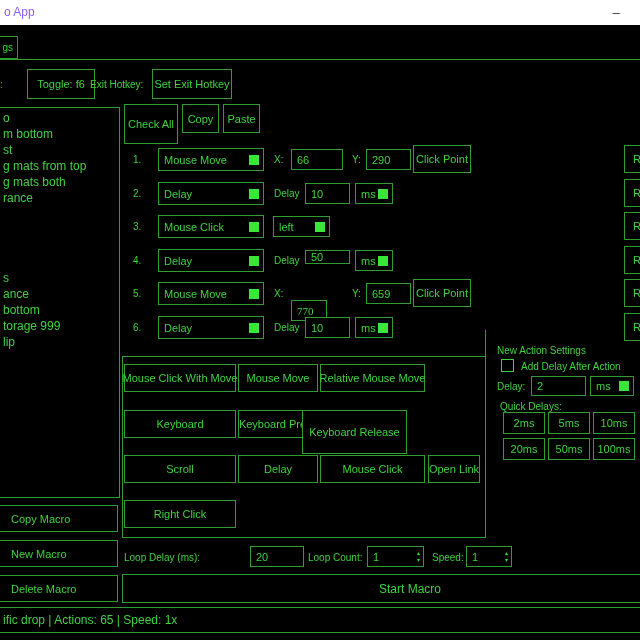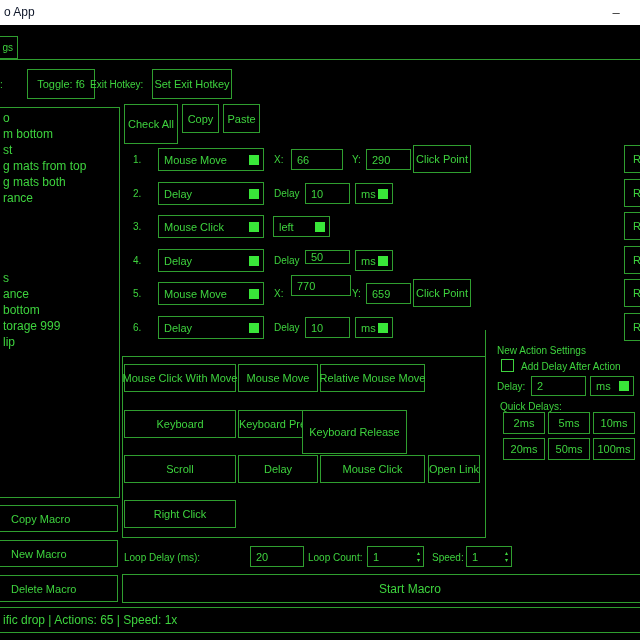--- a/index.html
+++ b/index.html
@@ -19,21 +19,21 @@
   .btn.left{justify-content:flex-start;padding-left:8px;}
   .lbl{position:absolute;color:var(--tx);font-size:10px;white-space:nowrap;line-height:14px;}
   .input{position:absolute;box-sizing:border-box;border:1px solid var(--bd);background:var(--bg);
          color:var(--tx);font-size:11px;display:flex;align-items:center;padding-left:5px;white-space:nowrap;}
   .combo{position:absolute;box-sizing:border-box;border:1px solid var(--bd);background:var(--bg);
          color:var(--tx);font-size:11px;display:flex;align-items:center;padding-left:5px;white-space:nowrap;}
   .sq{position:absolute;right:4px;top:50%;transform:translateY(-50%);width:10px;height:10px;background:var(--sq);}
   .spin{position:absolute;right:3px;top:1px;bottom:1px;display:flex;flex-direction:column;
         justify-content:space-between;align-items:center;color:var(--tx);font-size:6px;line-height:6px;padding:2px 0;}
   .titlebar{position:absolute;left:0;top:0;width:640px;height:25px;background:#ffffff;}
-  .titletext{position:absolute;left:4px;top:5px;color:#0f172a;font-size:12px;}
+  .titletext{position:absolute;left:4px;top:5px;color:#8b5cf6;font-size:12px;}
   .minbtn{position:absolute;left:600px;top:0;width:32px;height:25px;display:flex;align-items:center;
           justify-content:center;color:#333;font-size:13px;}
   .hline{position:absolute;height:1px;background:var(--bd);}
   .vline{position:absolute;width:1px;background:var(--bd);}
   .mitem{height:16px;line-height:16px;color:var(--tx);font-size:12px;white-space:nowrap;}
   .chk{position:absolute;box-sizing:border-box;border:1px solid var(--tx);background:var(--bg);}
 </style>
 </head>
 <body>
 
@@ -133,21 +133,21 @@
         <span>ms</span>
         <span class="sq"></span>
       </div>
       <div class="btn left" style="left: 502px; top: 106px; width: 60px; height: 28px;">R</div>
       <div class="lbl" style="left: 11px; top: 147px;">5.</div>
       <div class="combo" style="left: 36px; top: 142px; width: 106px; height: 23px;">
         <span>Mouse Move</span>
         <span class="sq"></span>
       </div>
       <div class="lbl" style="left: 152px; top: 147px;">X:</div>
-      <div class="input" style="left: 169px; top: 135px; width: 60px; height: 21px;">770</div>
+      <div class="input" style="left: 169px; top: 160px; width: 36px; height: 21px; font-family: Liberation Serif, serif;">770</div>
       <div class="lbl" style="left: 230px; top: 147px;">Y:</div>
       <div class="input" style="left: 244px; top: 143px; width: 45px; height: 21px;">659</div>
       <div class="btn" style="left: 291px; top: 139px; width: 58px; height: 28px;">Click Point</div>
       <div class="btn left" style="left: 502px; top: 139px; width: 60px; height: 28px;">R</div>
       <div class="lbl" style="left: 11px; top: 181px;">6.</div>
       <div class="combo" style="left: 36px; top: 176px; width: 106px; height: 23px;">
         <span>Delay</span>
         <span class="sq"></span>
       </div>
       <div class="lbl" style="left: 152px; top: 181px;">Delay</div>

